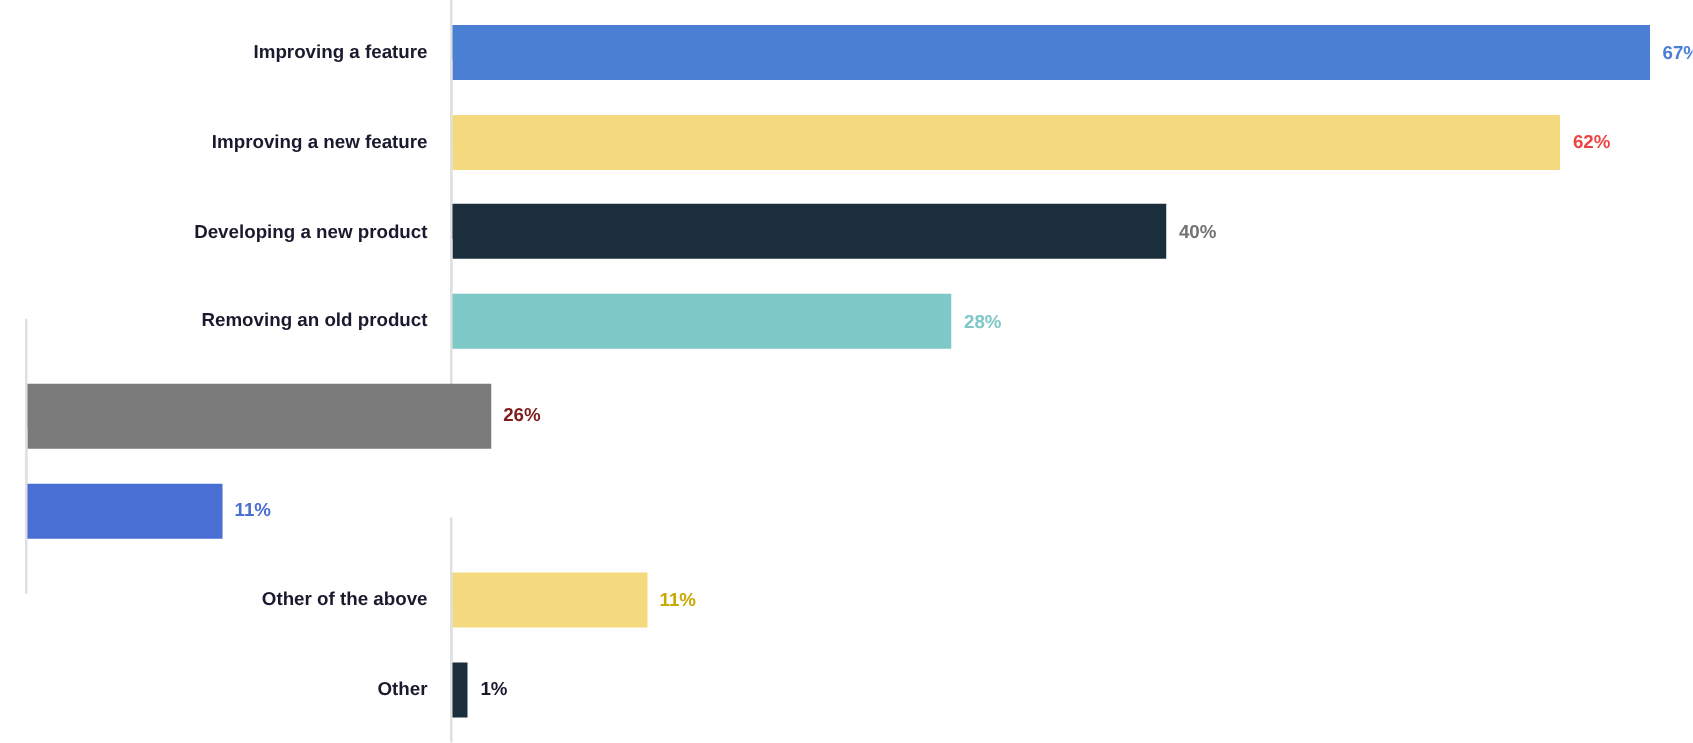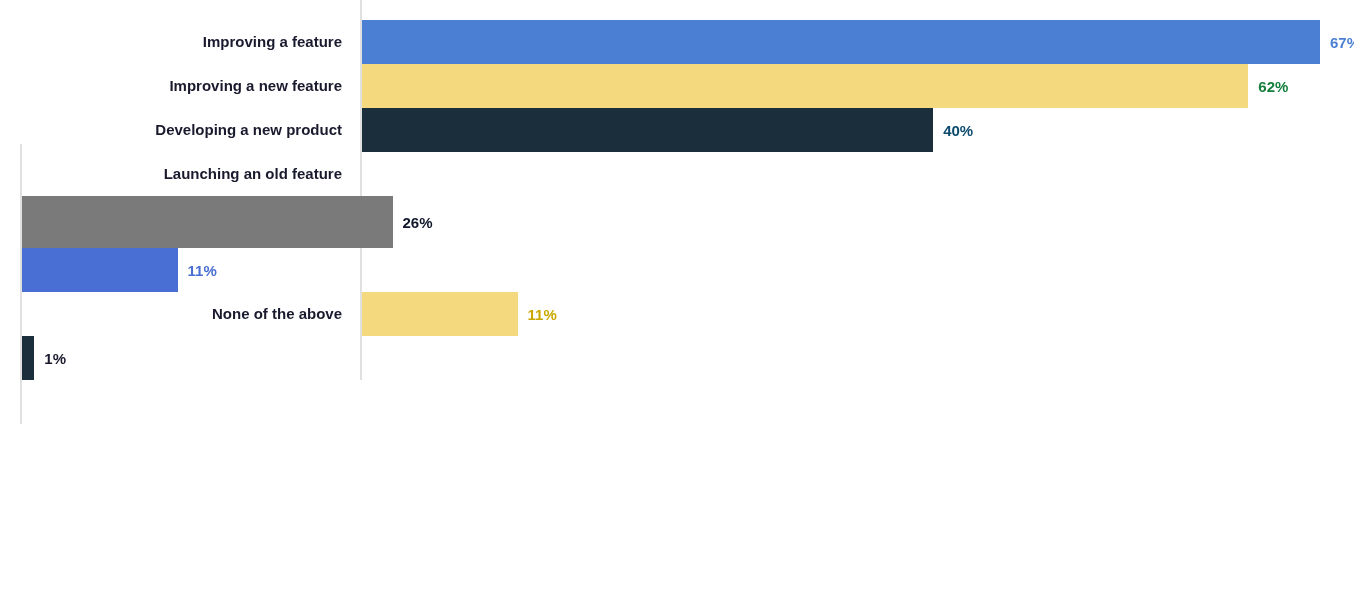--- a/index.html
+++ b/index.html
@@ -13,21 +13,21 @@
       align-items: center;
       justify-content: center;
     }
     .chart-container {
       width: 1354px;
       height: 594px;
       background: #ffffff;
       padding: 20px 40px 20px 20px;
       display: flex;
       flex-direction: column;
-      justify-content: flex-start;
+      justify-content: space-between;
     }
     .bar-row {
       display: flex;
       align-items: center;
       min-height: 44px;
     }
     .bar-label {
       width: 340px;
       min-width: 340px;
       text-align: right;
@@ -74,51 +74,56 @@
       <div class="bar-label">Improving a feature</div>
       <div class="bar-track">
         <div class="bar" style="width: 960px; background-color: rgb(74, 127, 212);"></div>
         <span class="bar-value" style="color: rgb(74, 127, 212);">67%</span>
       </div>
     </div>
     <div class="bar-row">
       <div class="bar-label">Improving a new feature</div>
       <div class="bar-track">
         <div class="bar" style="width: 888.358px; background-color: rgb(245, 217, 126);"></div>
-        <span class="bar-value" style="color: #15803d;">62%</span>
+        <span class="bar-value" style="color: #ef4444;">62%</span>
       </div>
     </div>
     <div class="bar-row">
       <div class="bar-label">Developing a new product</div>
       <div class="bar-track">
         <div class="bar" style="width: 573.134px; background-color: rgb(27, 46, 60);"></div>
-        <span class="bar-value" style="color: #0c4a6e;">40%</span>
+        <span class="bar-value" style="color: #737373;">40%</span>
       </div>
     </div>
     <div class="bar-row">
-      <div class="bar-label">Launching an old feature</div>
+      <div class="bar-label">Removing an old product</div>
+      <div class="bar-track">
+        <div class="bar" style="width: 401.194px; background-color: rgb(126, 200, 200);"></div>
+        <span class="bar-value" style="color: rgb(126, 200, 200);">28%</span>
+      </div>
     </div>
     <div class="bar-row">
       <div class="bar-track">
         <div class="bar" style="width: 372.537px; background-color: rgb(122, 122, 122); height: 52px;"></div>
-        <span class="bar-value" style="color: #0f172a;">26%</span>
+        <span class="bar-value" style="color: #7f1d1d;">26%</span>
       </div>
     </div>
     <div class="bar-row">
       <div class="bar-track">
         <div class="bar" style="width: 157.612px; background-color: rgb(74, 111, 212);"></div>
         <span class="bar-value" style="color: rgb(74, 111, 212);">11%</span>
       </div>
     </div>
     <div class="bar-row">
-      <div class="bar-label">None of the above</div>
+      <div class="bar-label">Other of the above</div>
       <div class="bar-track">
         <div class="bar" style="width: 157.612px; background-color: rgb(245, 217, 126);"></div>
         <span class="bar-value" style="color: rgb(201, 168, 0);">11%</span>
       </div>
     </div>
     <div class="bar-row">
+      <div class="bar-label">Other</div>
       <div class="bar-track">
         <div class="bar" style="width: 14.3284px; background-color: rgb(27, 46, 60);"></div>
         <span class="bar-value" style="color: rgb(26, 26, 46);">1%</span>
       </div>
     </div>
   </div>
 
 </body></html>

